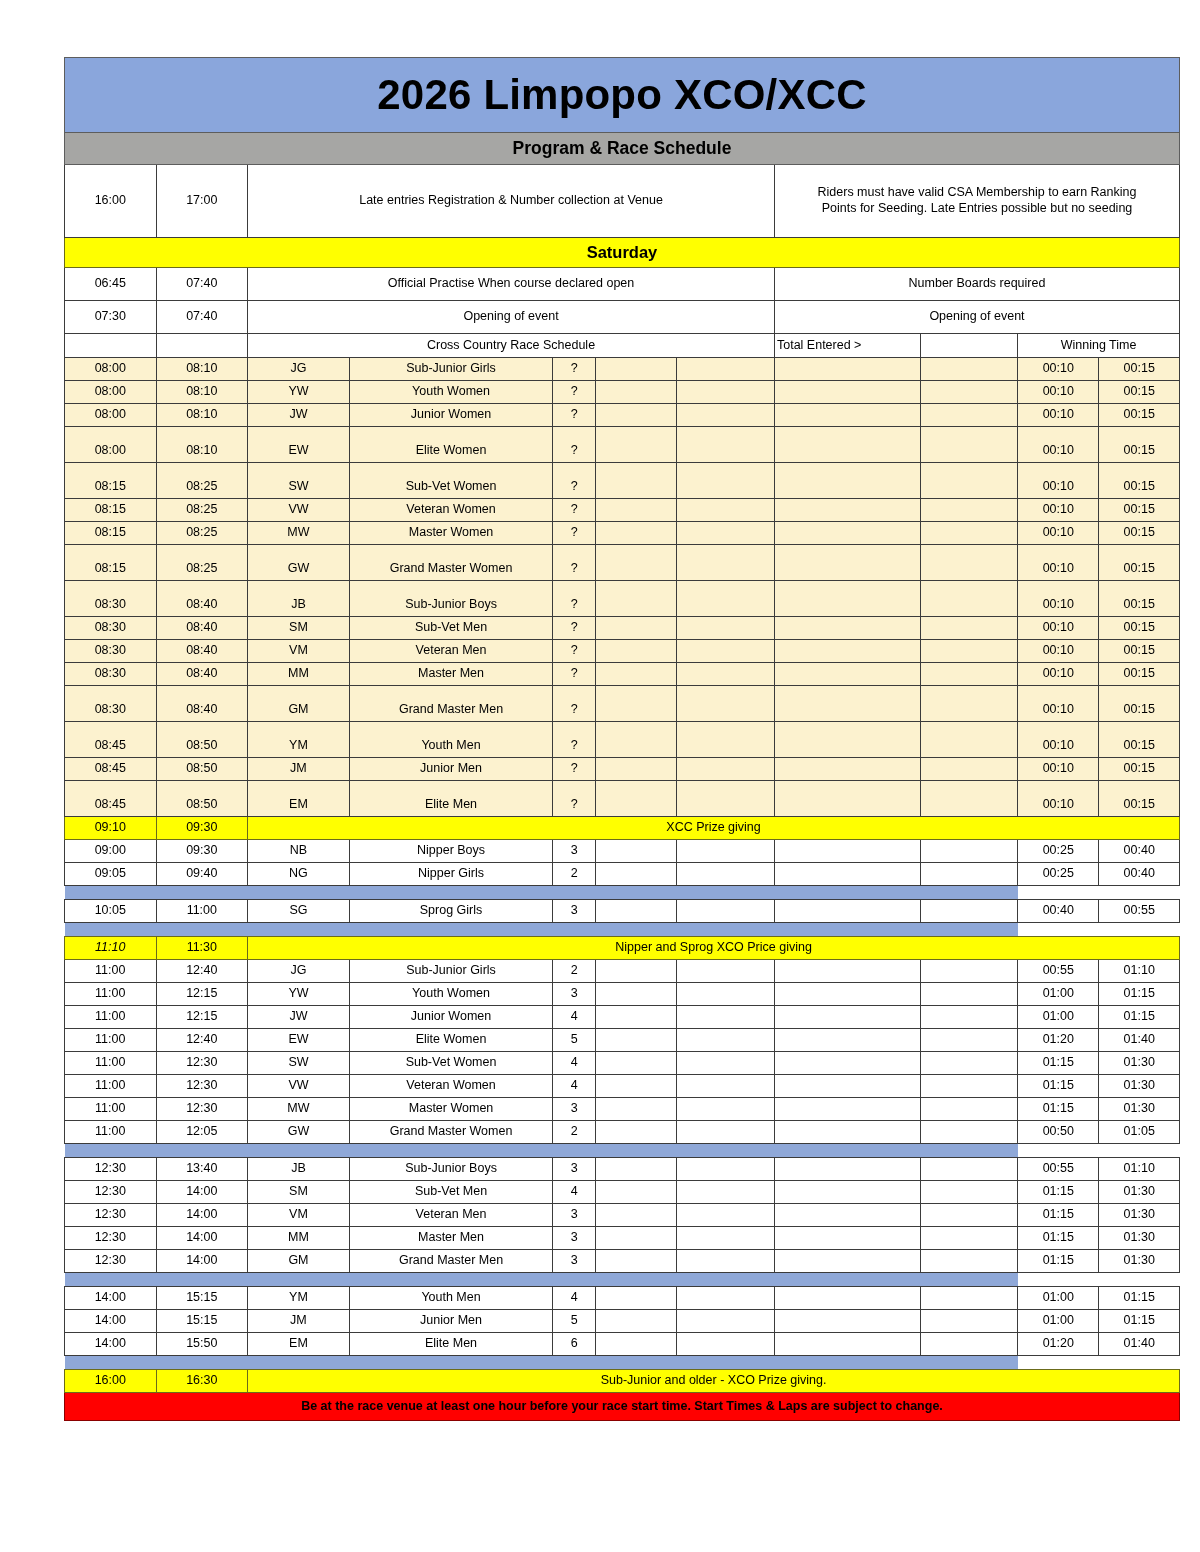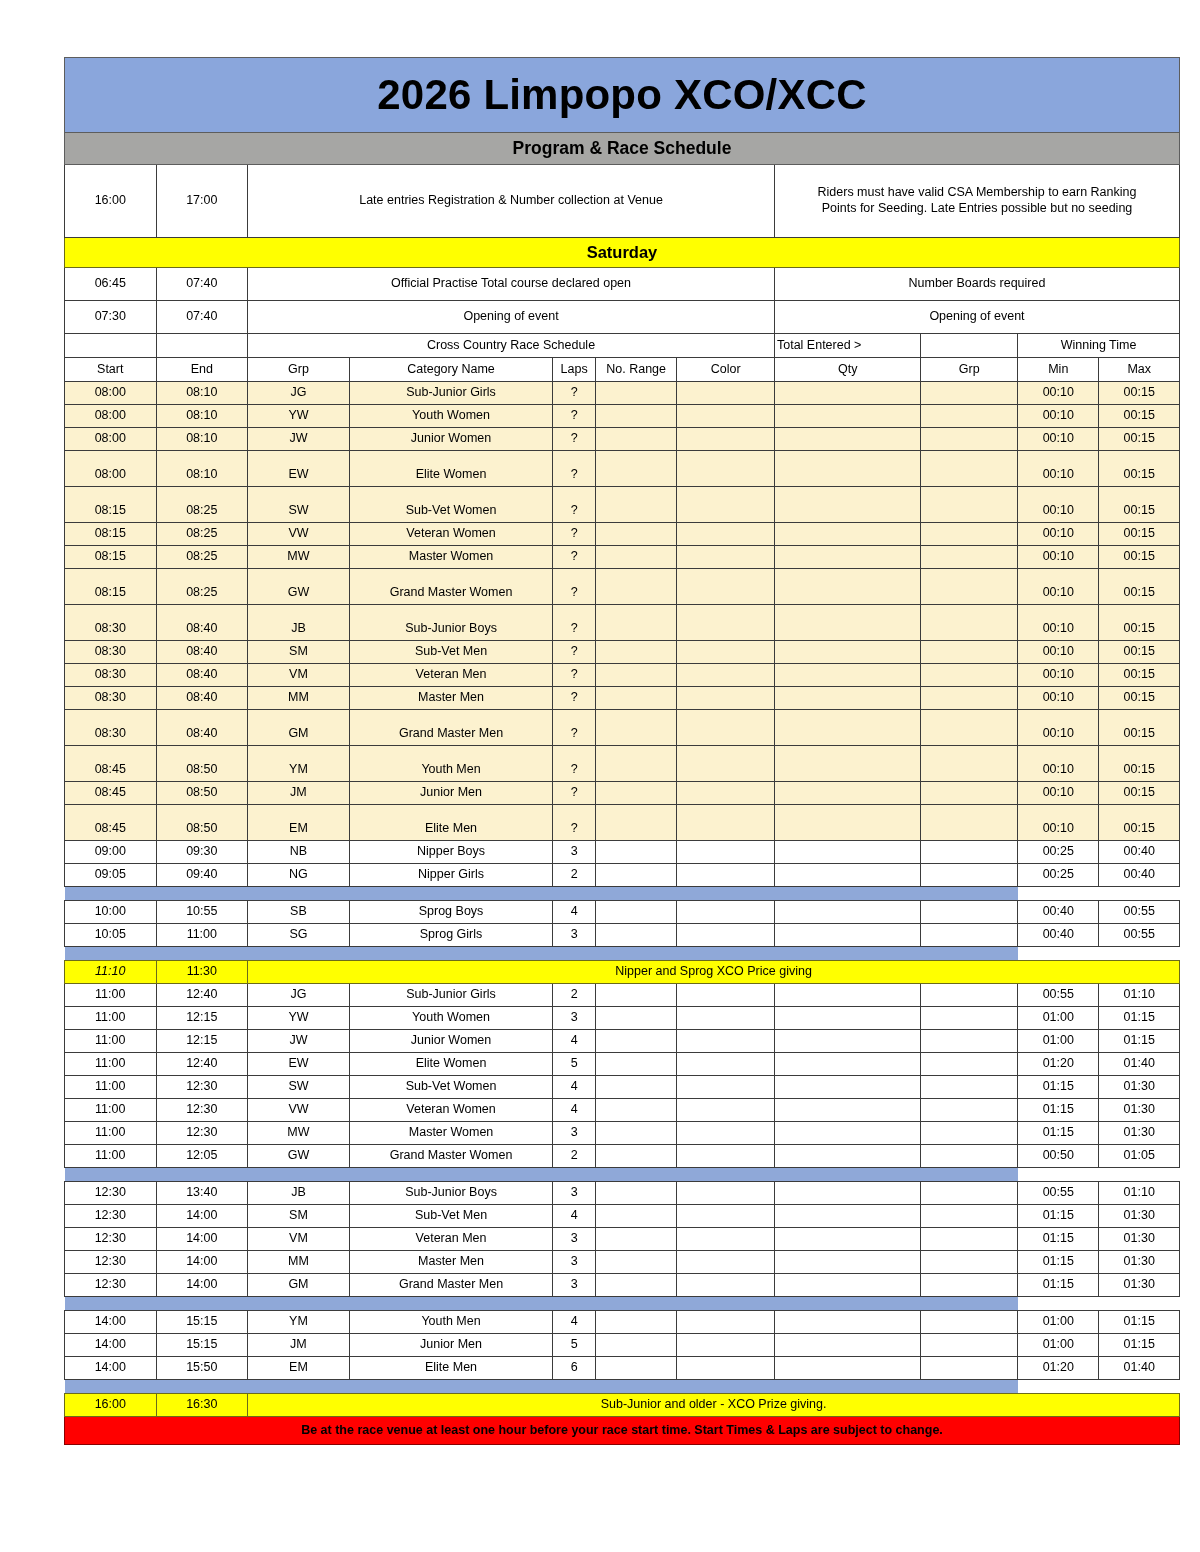--- a/index.html
+++ b/index.html
@@ -138,52 +138,39 @@
           <div>Points for Seeding. Late Entries possible  but no seeding</div>
         </td>
       </tr>
 
       <tr>
         <td colspan="11" class="day-cell">Saturday</td>
       </tr>
       <tr class="info-row-sm">
         <td>06:45</td>
         <td>07:40</td>
-        <td colspan="5">Official Practise Total course declared open</td>
+        <td colspan="5">Official Practise When course declared open</td>
         <td colspan="4">Number Boards required</td>
       </tr>
       <tr class="info-row-sm">
         <td>07:30</td>
         <td>07:40</td>
         <td colspan="5">Opening of event</td>
         <td colspan="4">Opening of event</td>
       </tr>
 
       <tr class="grouphdr">
         <td></td>
         <td></td>
         <td colspan="5">Cross Country Race Schedule</td>
         <td style="text-align:left;">Total Entered &gt;</td>
         <td></td>
         <td colspan="2">Winning Time</td>
       </tr>
 
-      <tr class="colhdr">
-        <td>Start</td>
-        <td>End</td>
-        <td>Grp</td>
-        <td>Category Name</td>
-        <td>Laps</td>
-        <td>No. Range</td>
-        <td>Color</td>
-        <td>Qty</td>
-        <td>Grp</td>
-        <td>Min</td>
-        <td>Max</td>
-      </tr>
 
       </tbody>
       <tbody id="xcc-body">
         <tr class="r xcc">
           <td>08:00</td>
           <td>08:10</td>
           <td>JG</td>
           <td>Sub-Junior Girls</td>
           <td>?</td>
           <td></td>
@@ -381,20 +368,25 @@
           <td>EM</td>
           <td>Elite Men</td>
           <td>?</td>
           <td></td>
           <td></td>
           <td></td>
           <td></td>
           <td>00:10</td>
           <td>00:15</td>
         </tr>
+        <tr>
+          <td class="prize-time" style="height: 22px;">09:10</td>
+          <td class="prize-time">09:30</td>
+          <td colspan="9" class="prize-cell">XCC Prize giving</td>
+        </tr>
         <tr class="r xco">
           <td>09:00</td>
           <td>09:30</td>
           <td>NB</td>
           <td>Nipper Boys</td>
           <td>3</td>
           <td></td>
           <td></td>
           <td></td>
           <td></td>
@@ -412,33 +404,20 @@
           <td></td>
           <td></td>
           <td>00:25</td>
           <td>00:40</td>
         </tr>
         <tr class="sep">
           <td colspan="9" class="bluebar"></td>
           <td colspan="2"></td>
         </tr>
         <tr class="r xco">
-          <td>10:00</td>
-          <td>10:55</td>
-          <td>SB</td>
-          <td>Sprog Boys</td>
-          <td>4</td>
-          <td></td>
-          <td></td>
-          <td></td>
-          <td></td>
-          <td>00:40</td>
-          <td>00:55</td>
-        </tr>
-        <tr class="r xco">
           <td>10:05</td>
           <td>11:00</td>
           <td>SG</td>
           <td>Sprog Girls</td>
           <td>3</td>
           <td></td>
           <td></td>
           <td></td>
           <td></td>
           <td>00:40</td>

